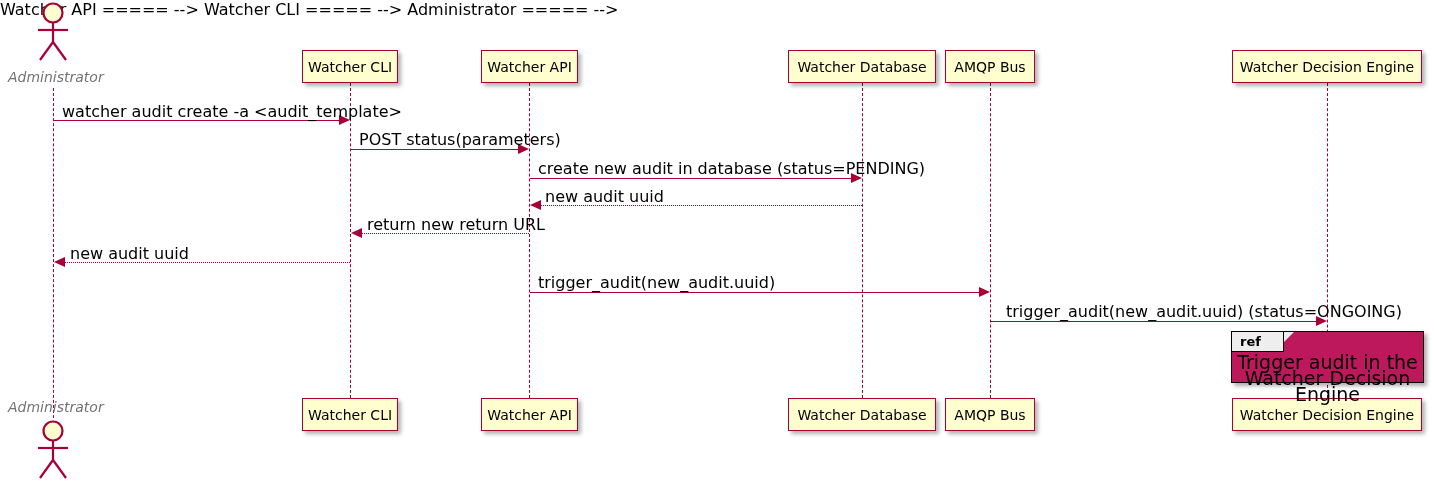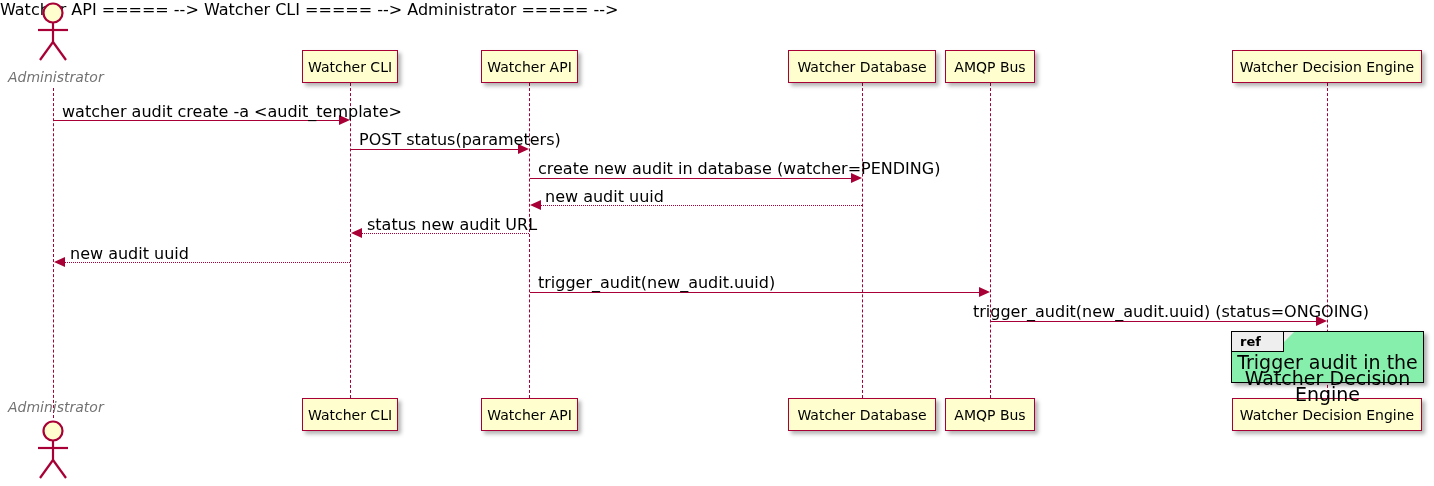--- a/index.html
+++ b/index.html
@@ -86,21 +86,21 @@
   .arrowhead.left {
     border-top: 5px solid transparent;
     border-bottom: 5px solid transparent;
     border-right: 11px solid #A80036;
   }
 
   
   .ref-box {
     position: absolute;
     box-sizing: border-box;
-    background: #86efac;
+    background: #be185d;
     border: 1.5px solid #000000;
     box-shadow: 3px 3px 4px rgba(0,0,0,0.32);
   }
   .ref-tab {
     position: absolute;
     left: 0;
     top: 0;
     height: 20px;
     background: #EEEEEE;
     border-right: 1.5px solid #000000;
@@ -189,46 +189,46 @@
   <div class="msg-label" style="left:62px; top:104px;">watcher audit create -a &lt;audit_template&gt;</div>
 
   
   <div class="msg" style="left:351px; top:149px; width:167px;"></div>
   <div class="arrowhead right" style="left:518px; top:144px;"></div>
   <div class="msg-label" style="left:359px; top:132px;">POST status(parameters)</div>
 
   
   <div class="msg" style="left:530px; top:178px; width:321px;"></div>
   <div class="arrowhead right" style="left:851px; top:173px;"></div>
-  <div class="msg-label" style="left:538px; top:161px;">create new audit in database (watcher=PENDING)</div>
+  <div class="msg-label" style="left:538px; top:161px;">create new audit in database (status=PENDING)</div>
 
    Watcher API ===== --&gt;
   <div class="msg dotted" style="left:541px; top:205px; width:321px;"></div>
   <div class="arrowhead left" style="left:530px; top:200px;"></div>
   <div class="msg-label" style="left:545px; top:189px;">new audit uuid</div>
 
    Watcher CLI ===== --&gt;
   <div class="msg dotted" style="left:362px; top:233px; width:167px;"></div>
   <div class="arrowhead left" style="left:351px; top:228px;"></div>
-  <div class="msg-label" style="left:367px; top:217px;">status new audit URL</div>
+  <div class="msg-label" style="left:367px; top:217px;">return new return URL</div>
 
    Administrator ===== --&gt;
   <div class="msg dotted" style="left:65px; top:262px; width:285px;"></div>
   <div class="arrowhead left" style="left:54px; top:257px;"></div>
   <div class="msg-label" style="left:70px; top:246px;">new audit uuid</div>
 
   
   <div class="msg" style="left:530px; top:292px; width:449px;"></div>
   <div class="arrowhead right" style="left:979px; top:287px;"></div>
   <div class="msg-label" style="left:538px; top:275px;">trigger_audit(new_audit.uuid)</div>
 
   
   <div class="msg" style="left:991px; top:321px; width:325px;"></div>
   <div class="arrowhead right" style="left:1316px; top:316px;"></div>
-  <div class="msg-label" style="left:973px; top:304px;">trigger_audit(new_audit.uuid) (status=ONGOING)</div>
+  <div class="msg-label" style="left:1006px; top:304px;">trigger_audit(new_audit.uuid) (status=ONGOING)</div>
 
   
   <div class="ref-box" style="left:1231px; top:331px; width:193px; height:52px;">
     <div class="ref-tab" style="width:52px;">ref</div>
     <div class="ref-tab-corner" style="left:52px; top:0; border-top:10px solid #EEEEEE; border-right:10px solid transparent; border-bottom:10px solid transparent;"></div>
     <div class="ref-tab-corner" style="left:51px; top:0; width:14px; height:21px; border-bottom:1.5px solid #000000; transform-origin:left top; transform:rotate(56deg); border-bottom-width:0; background:none;"></div>
     <div class="ref-body">
       <span class="ref-line">Trigger audit in the</span>
       <span class="ref-line">Watcher Decision Engine</span>
     </div>

